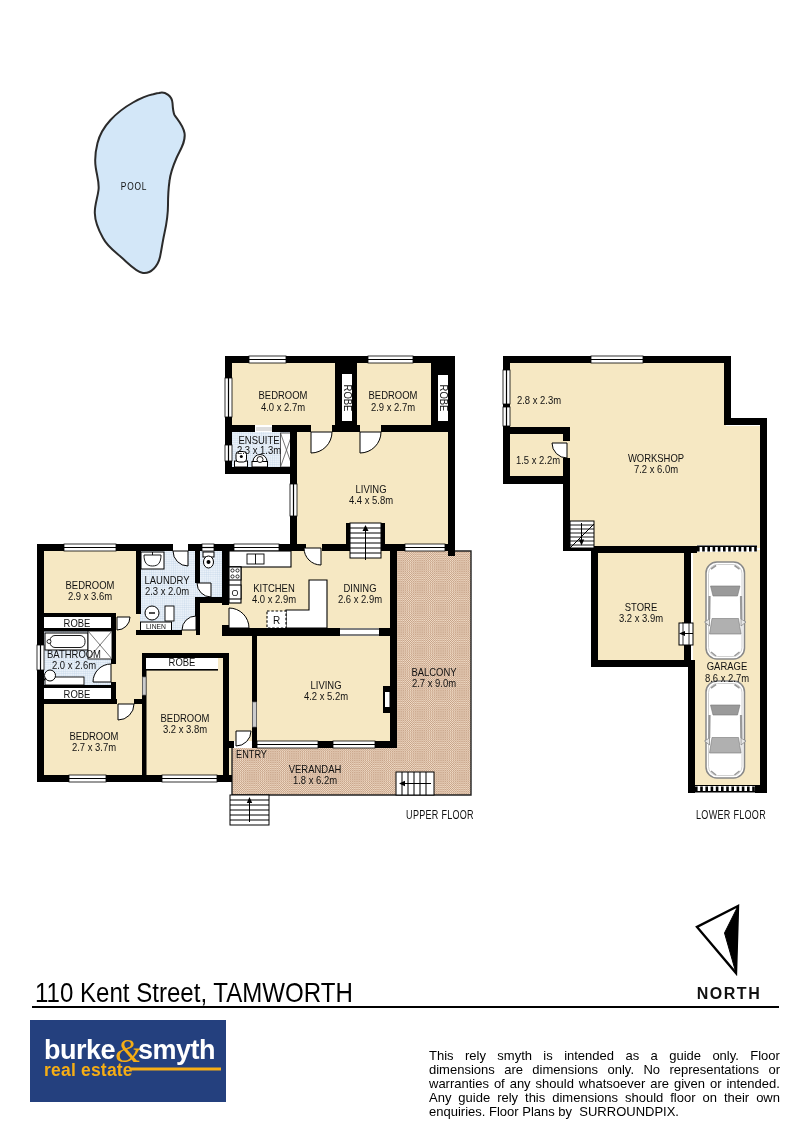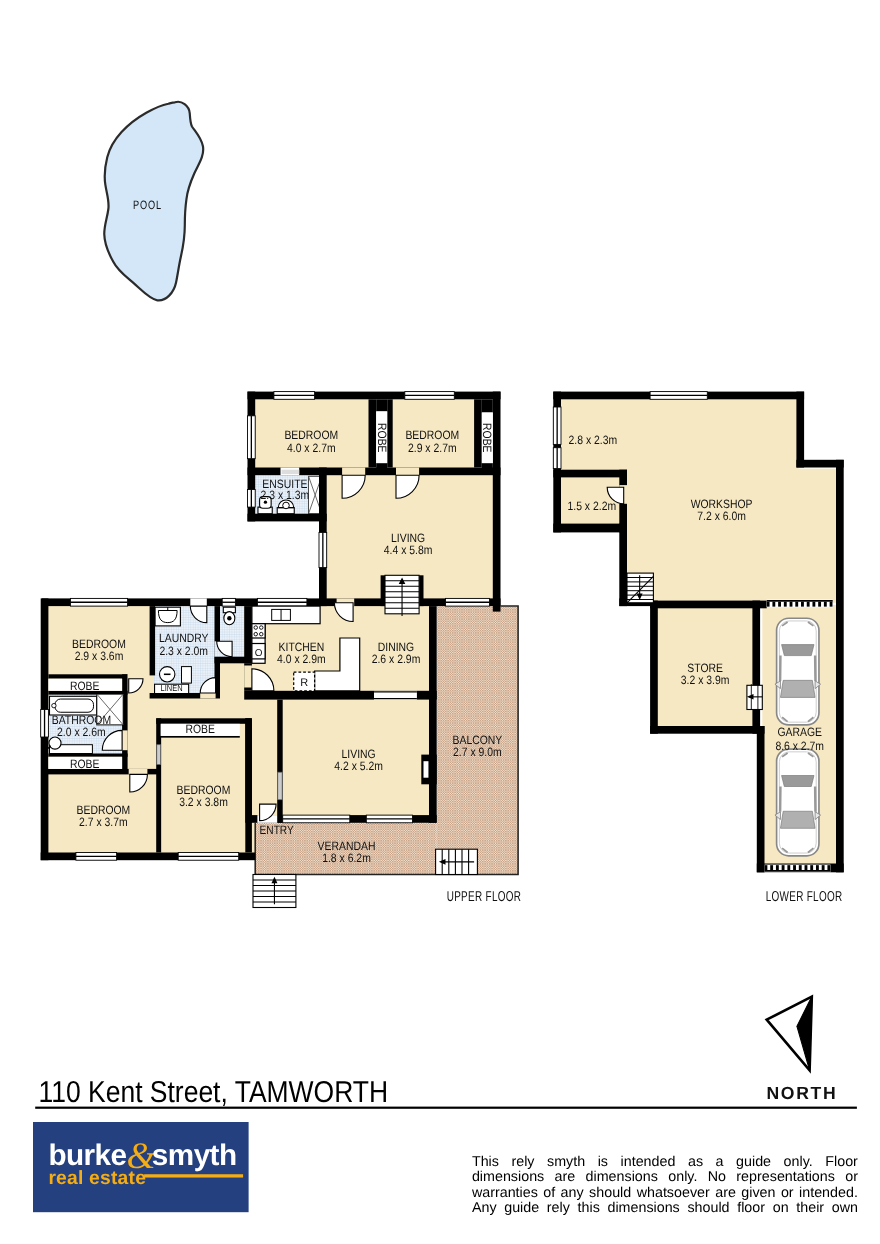--- a/index.html
+++ b/index.html
@@ -660,13 +660,14 @@
       <span>guide</span>
       <span>rely</span>
       <span>this</span>
       <span>dimensions</span>
       <span>should</span>
       <span>floor</span>
       <span>on</span>
       <span>their</span>
       <span>own</span>
     </div>
+<div class="n">enquiries. Floor Plans by&nbsp; SURROUNDPIX.</div>
 </div>
 
 </body></html>

